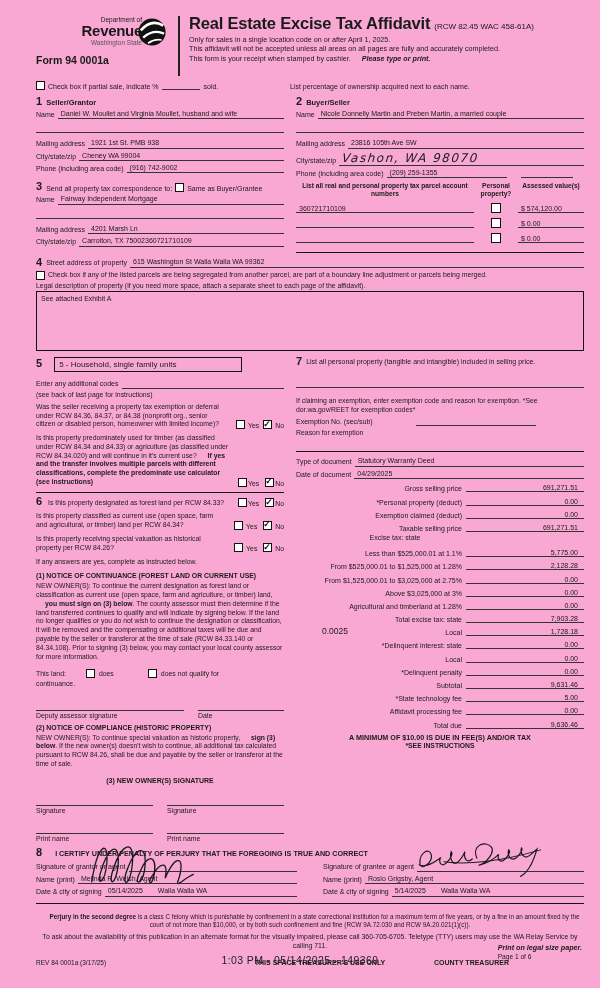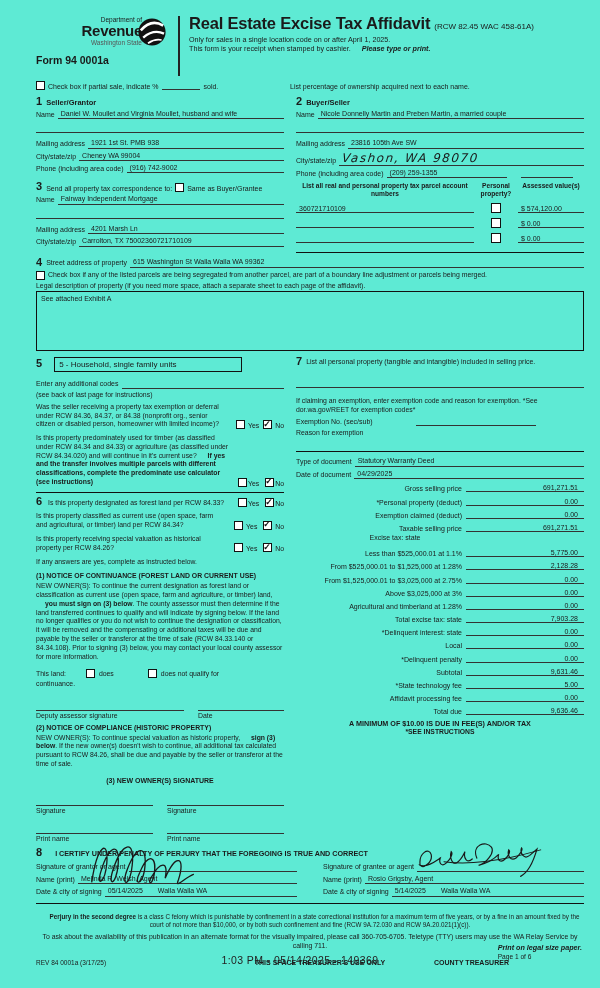--- a/index.html
+++ b/index.html
@@ -1,16 +1,16 @@
 <!DOCTYPE html>
 <html><head>
 <meta charset="utf-8">
 <style>
   html,body{margin:0;padding:0;background:#e8e8e8;}
-  .page{position:relative;width:600px;height:988px;background:#5eead4;margin:0 auto;overflow:hidden;
+  .page{position:relative;width:600px;height:988px;background:#f9a8d4;margin:0 auto;overflow:hidden;
         font-family:"Liberation Sans",sans-serif;color:#1a1a1a;font-size:7px;box-sizing:border-box;
         padding:12px 16px 0 36px;}
   .b{font-weight:bold;padding-left:9px;} .i{font-style:italic;}
   
   .hdr{display:flex;align-items:flex-start;}
   .logo{width:132px;flex:none;padding-top:4px;}
   .logo-top{display:flex;align-items:flex-start;justify-content:flex-end;}
   .logo-txt{text-align:right;margin-right:-6px;}
   .dep{font-size:6.5px;}
   .rev{font-size:15px;font-weight:bold;letter-spacing:-0.3px;line-height:1;}
@@ -125,20 +125,21 @@
           </svg>
         </span>
       </div>
       <div class="formno">Form 94 0001a</div>
     </div>
     <div class="vdiv"></div>
     <div class="titleblk">
       <span class="title">Real Estate Excise Tax Affidavit</span><span class="titleref">(RCW 82.45 WAC 458-61A)</span>
       <div class="note">
         <div>Only for sales in a single location code on or after April 1, 2025.</div>
+        <div>This affidavit will not be accepted unless all areas on all pages are fully and accurately completed.</div>
         <div><span>This form is your receipt when stamped by cashier. </span><span class="i b">Please type or print.</span></div>
       </div>
     </div>
   </div>
 
   <div class="toprow">
     <div class="left">
       <span class="cb"></span>
       <span style="margin:0 3px 0 3px;">Check box if partial sale, indicate %</span>
       <span class="fill" style="width:38px;"></span>
@@ -393,20 +394,27 @@
           <span class="tfill"><span>0.00</span></span>
         </div>
       <div class="trow">
           <span class="tlbl">Agricultural and timberland at 1.28%</span>
           <span class="tfill"><span>0.00</span></span>
         </div>
       <div class="trow">
           <span class="tlbl">Total excise tax: state</span>
           <span class="tfill"><span>7,903.28</span></span>
         </div>
+      <div class="trow">
+        <span class="tlbl-flex">
+            <span class="rate">0.0025</span>
+            <span>Local</span>
+          </span>
+        <span class="tfill"><span>1,728.18</span></span>
+      </div>
       <div class="trow">
           <span class="tlbl">*Delinquent interest: state</span>
           <span class="tfill"><span>0.00</span></span>
         </div>
       <div class="trow">
           <span class="tlbl">Local</span>
           <span class="tfill"><span>0.00</span></span>
         </div>
       <div class="trow">
           <span class="tlbl">*Delinquent penalty</span>

